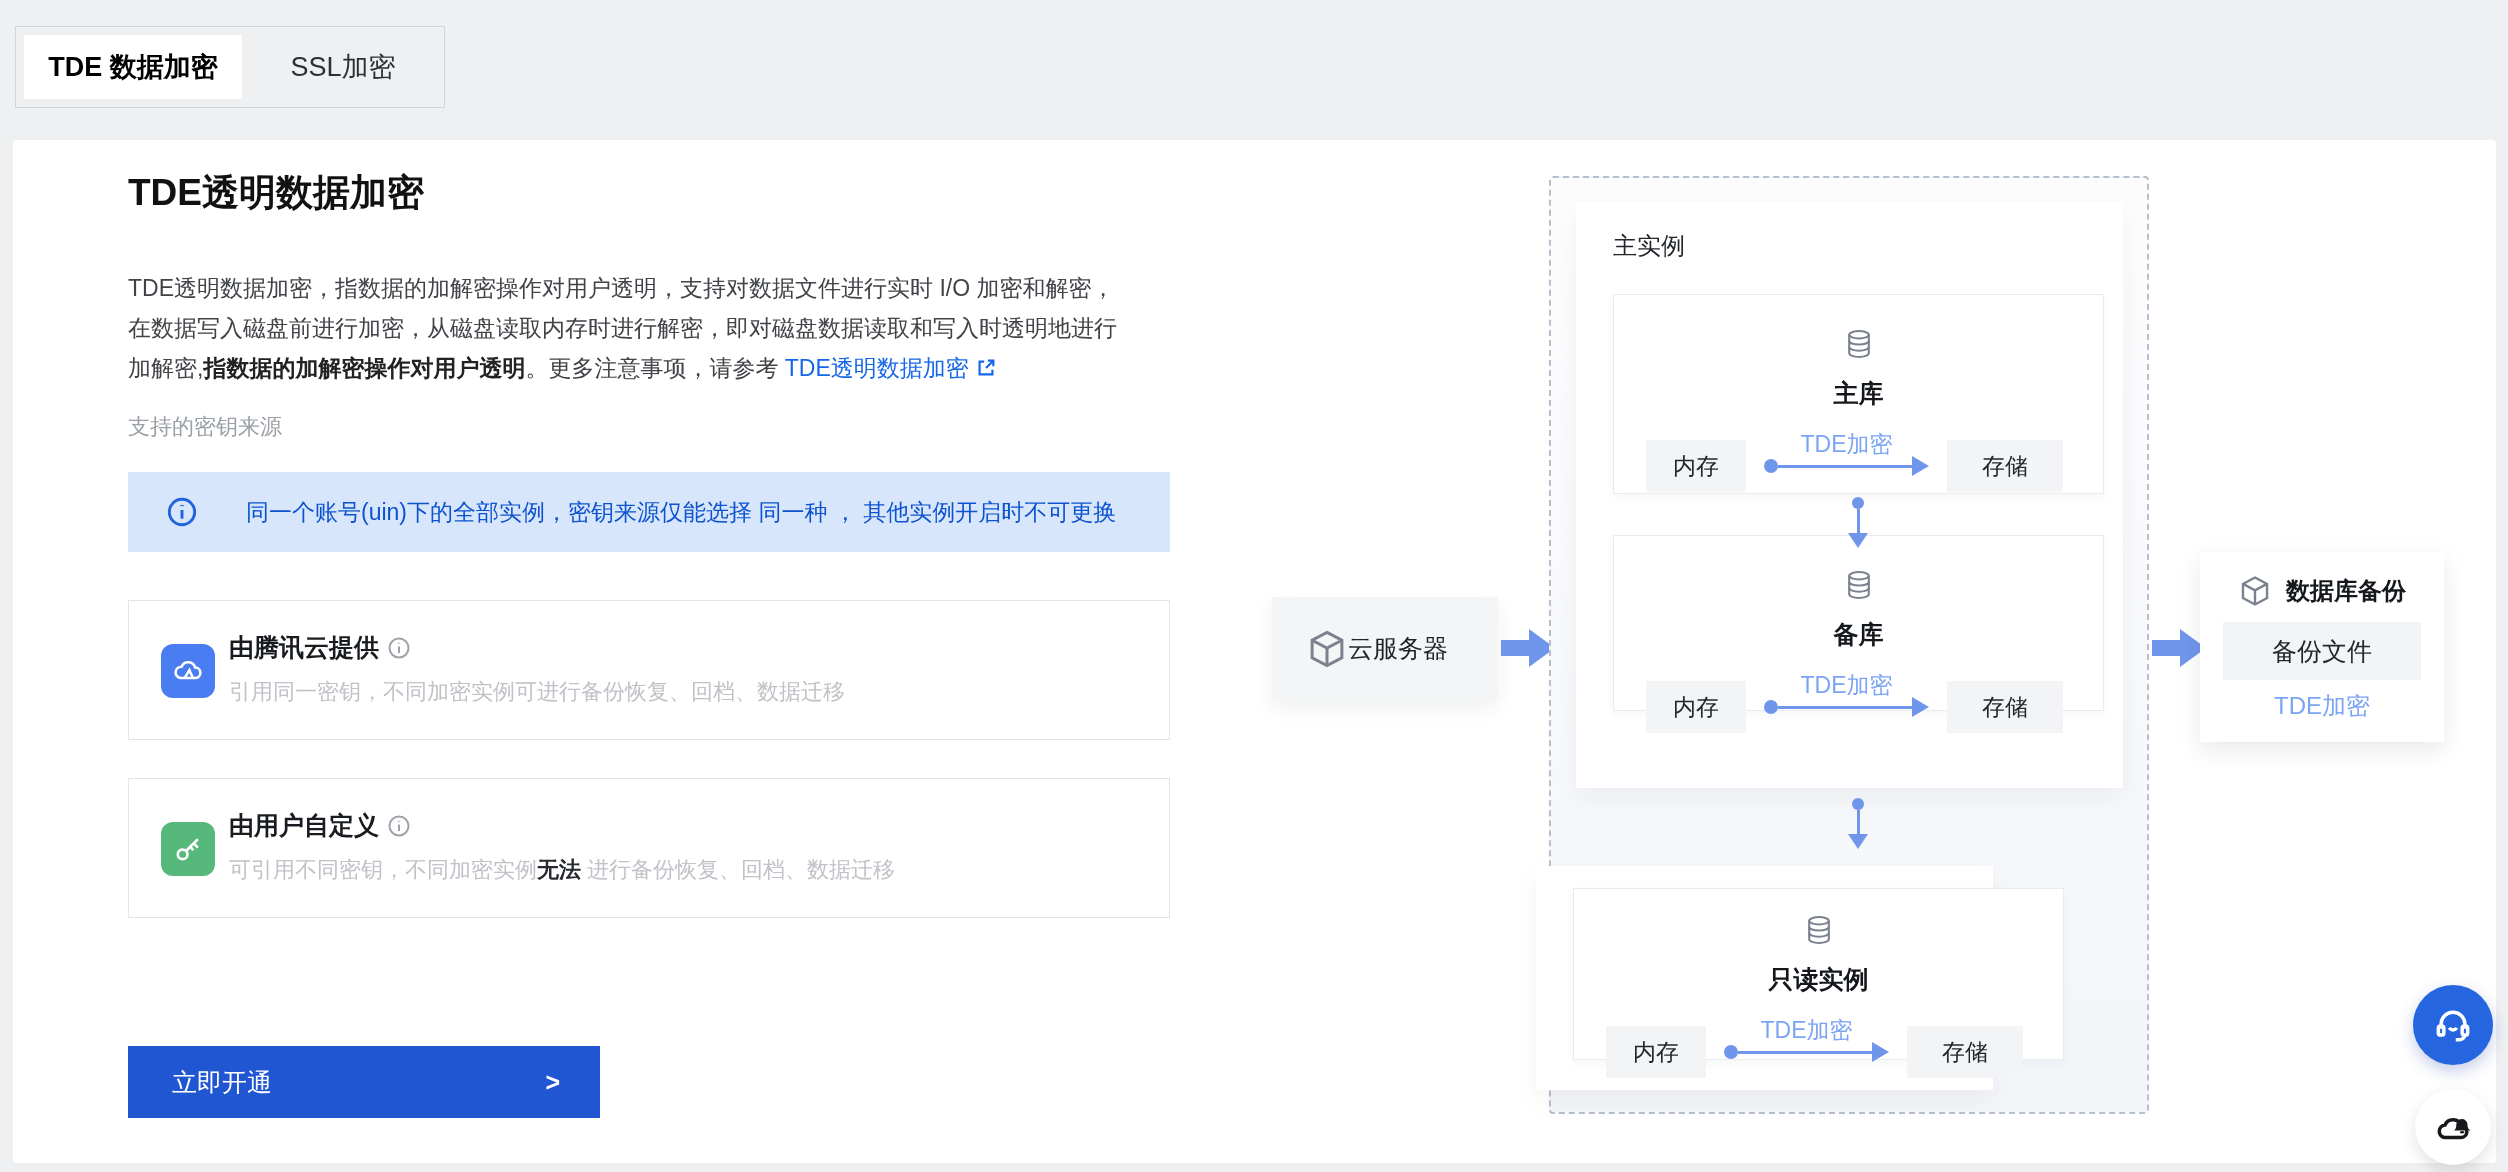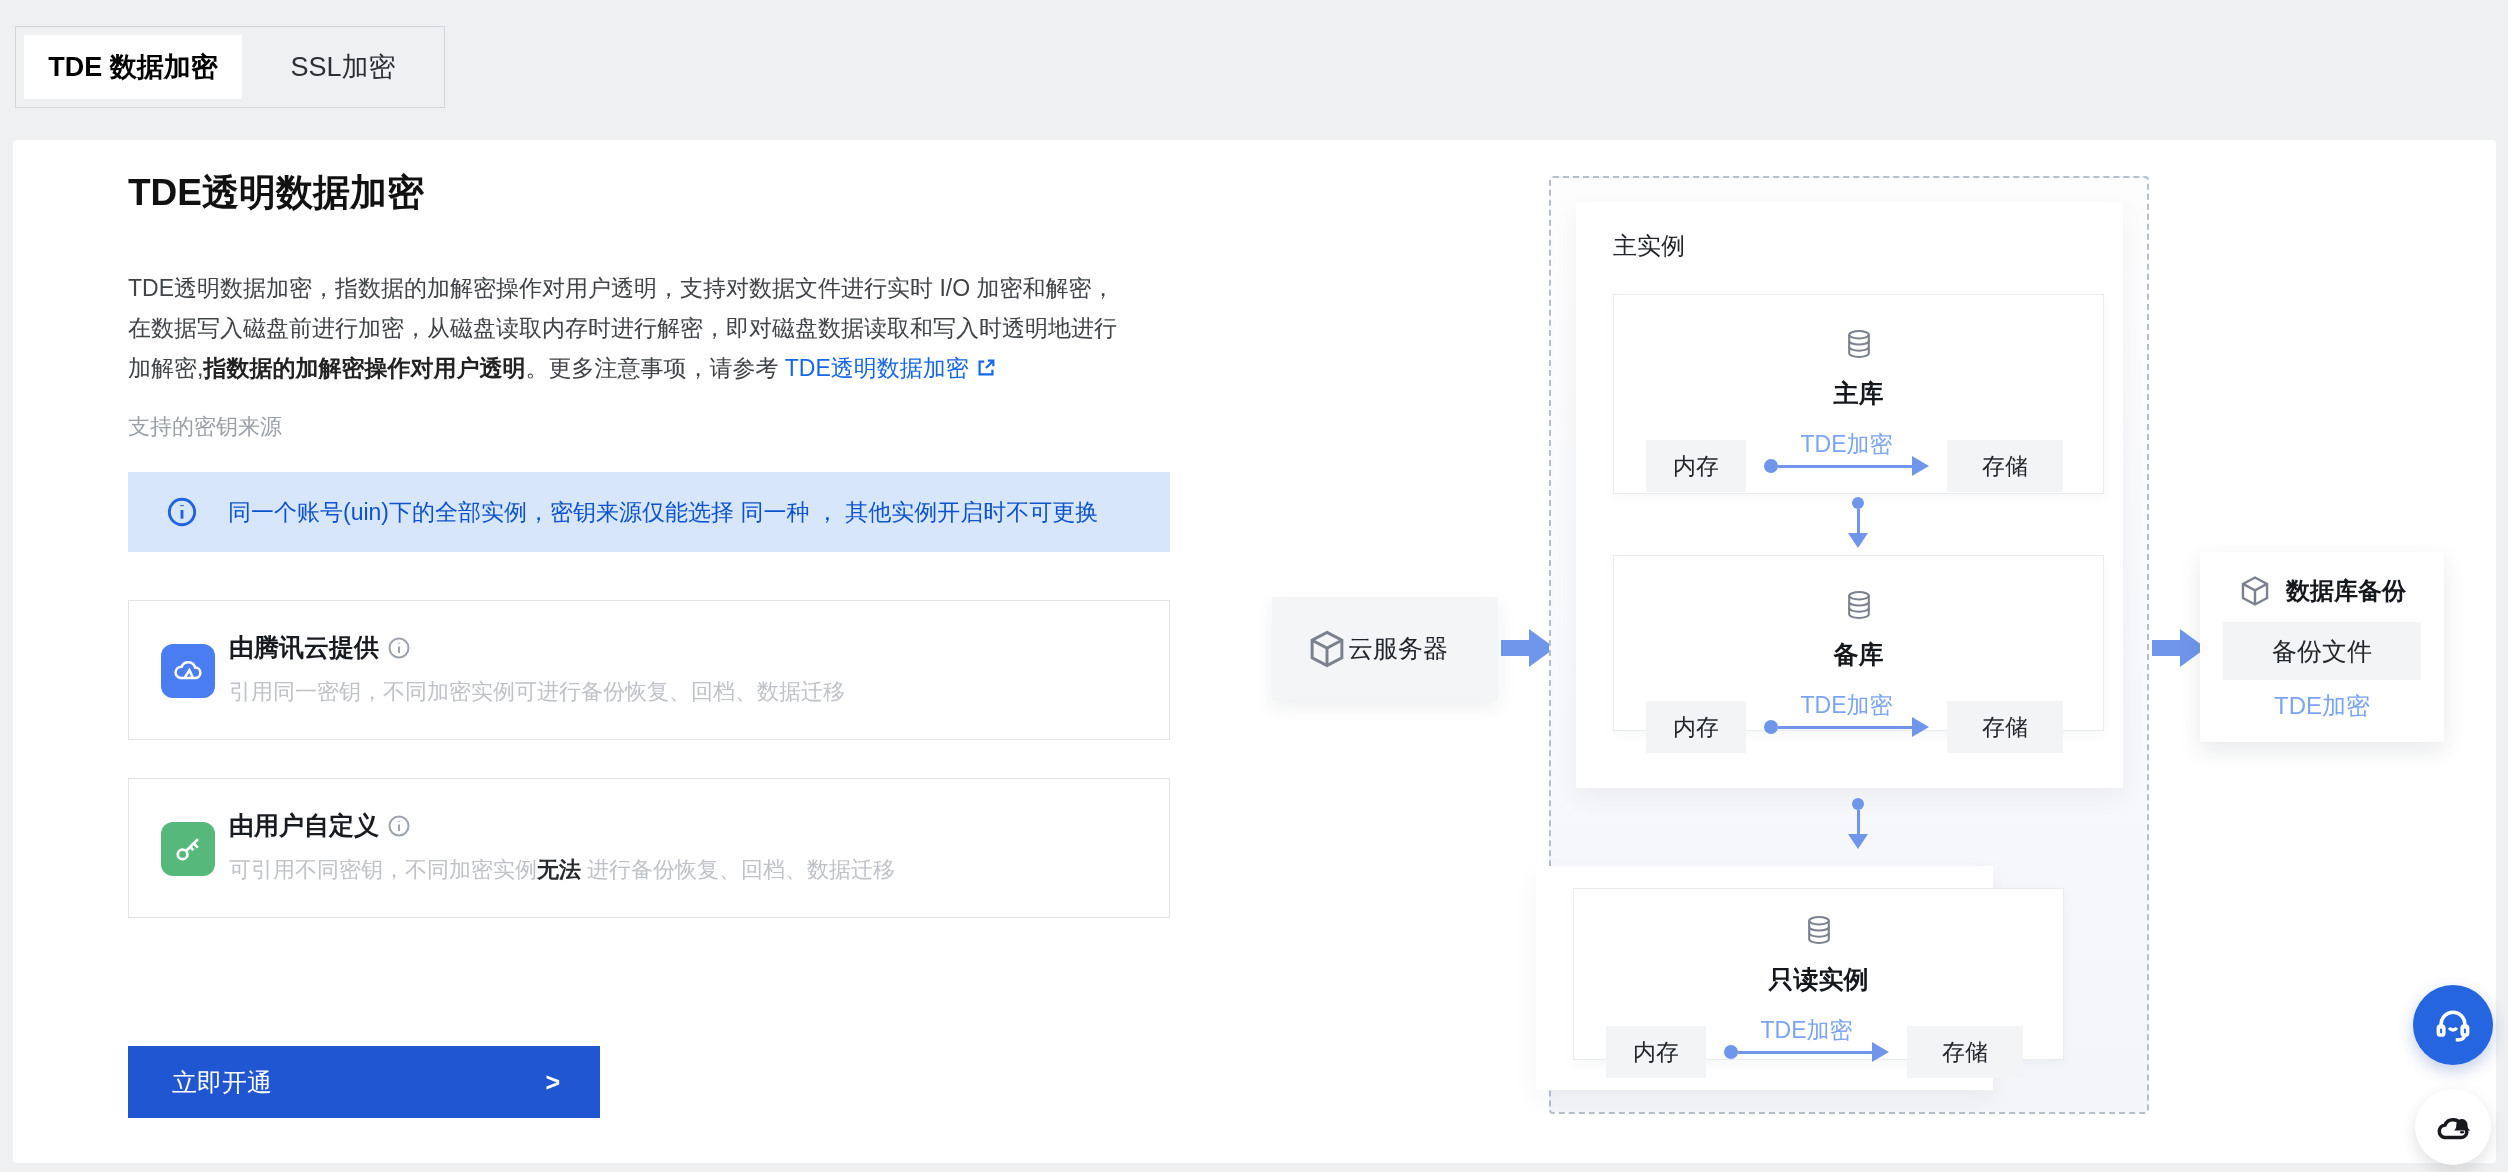--- a/index.html
+++ b/index.html
@@ -28,21 +28,21 @@
   .page-title{position:absolute;left:128px;top:168px;font-size:37px;font-weight:bold;color:#111;}
   .desc{position:absolute;left:128px;top:268px;font-size:23px;line-height:40px;color:var(--text-body);white-space:nowrap;}
   .desc .bold{font-weight:bold;color:#222;}
   .doc-link{color:var(--link-blue);text-decoration:none;cursor:pointer;}
   .ext-icon{display:inline-block;vertical-align:-3px;margin-left:6px;}
 
   .key-source-label{position:absolute;left:128px;top:412px;font-size:22px;color:var(--text-gray);}
 
   .banner{position:absolute;left:128px;top:472px;width:1042px;height:80px;background:var(--banner-bg);display:flex;align-items:center;}
   .banner .info-ic{margin-left:38px;flex:0 0 auto;display:flex;}
-  .banner .banner-text{margin-left:30px;font-size:23px;font-weight:500;color:var(--banner-text);}
+  .banner .banner-text{margin-left:48px;font-size:23px;font-weight:500;color:var(--banner-text);}
 
   .option-card{position:absolute;left:128px;width:1042px;height:140px;background:#fff;border:1px solid var(--border-gray);cursor:pointer;}
   .option-card.first{top:600px;}
   .option-card.second{top:778px;}
   .opt-icon{position:absolute;left:32px;top:43px;width:54px;height:54px;border-radius:12px;display:flex;align-items:center;justify-content:center;}
   .opt-icon.cloud{background:var(--cloud-icon-bg);}
   .opt-icon.key{background:var(--key-icon-bg);}
   .opt-title{position:absolute;left:100px;top:30px;font-size:25px;font-weight:bold;color:#181b1f;display:flex;align-items:center;gap:8px;}
   .opt-desc{position:absolute;left:100px;top:76px;font-size:22px;color:var(--text-light);}
   .opt-desc .nb{font-weight:bold;color:#26292e;}
@@ -61,21 +61,21 @@
 
   .dash-box{position:absolute;left:1549px;top:176px;width:600px;height:938px;border:2px dashed var(--dash-border);border-radius:4px;background:linear-gradient(180deg,#fdfdfe 0%,#f3f5f9 100%);}
 
   .white-panel{position:absolute;background:#fff;box-shadow:0 10px 24px rgba(31,41,55,.05);}
   .panel-primary{left:1576px;top:202px;width:547px;height:586px;}
   .panel-readonly{left:1536px;top:866px;width:457px;height:224px;}
   .group-label{position:absolute;left:37px;top:28px;font-size:24px;color:#22262b;}
 
   .inst-card{position:absolute;left:37px;width:491px;background:#fff;border:1px solid #e9ebee;box-shadow:0 4px 10px rgba(31,41,55,.04);padding:0 32px;}
   .inst-card.c0{top:92px;height:200px;}
-  .inst-card.c1{top:353px;height:176px;}
+  .inst-card.c1{top:333px;height:176px;}
   .inst-card.c2{top:22px;height:172px;}
   .inst-head{display:flex;align-items:center;gap:18px;font-size:25px;font-weight:bold;color:#14171b;flex-direction:column;}
   .inst-card.c0 .inst-head,.inst-card.c1 .inst-head{margin-top:34px;}
   .inst-card.c2 .inst-head{margin-top:26px;}
   .inst-row{display:flex;align-items:center;margin-top:30px;}
   .mem-box,.sto-box{height:52px;background:var(--box-bg);display:flex;align-items:center;justify-content:center;font-size:23px;color:#23262b;}
   .mem-box{width:100px;}
   .sto-box{width:116px;margin-right:8px;}
   .enc-arrow{flex:1;position:relative;display:flex;align-items:center;margin:0 18px;}
   .enc-arrow .dot{width:14px;height:14px;border-radius:50%;background:var(--arrow-blue);flex:0 0 auto;}

